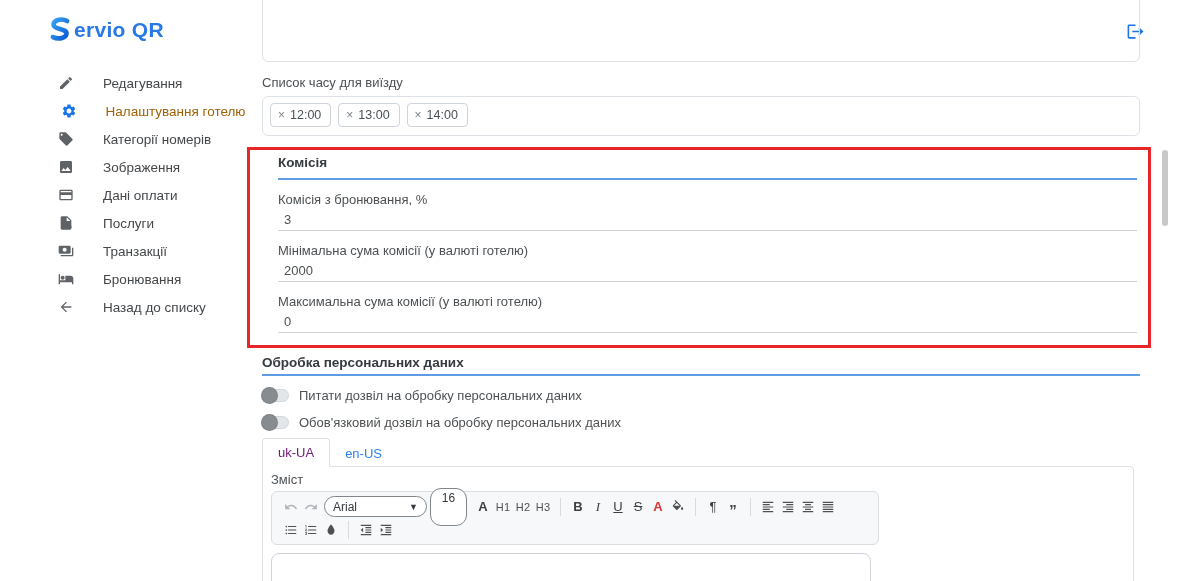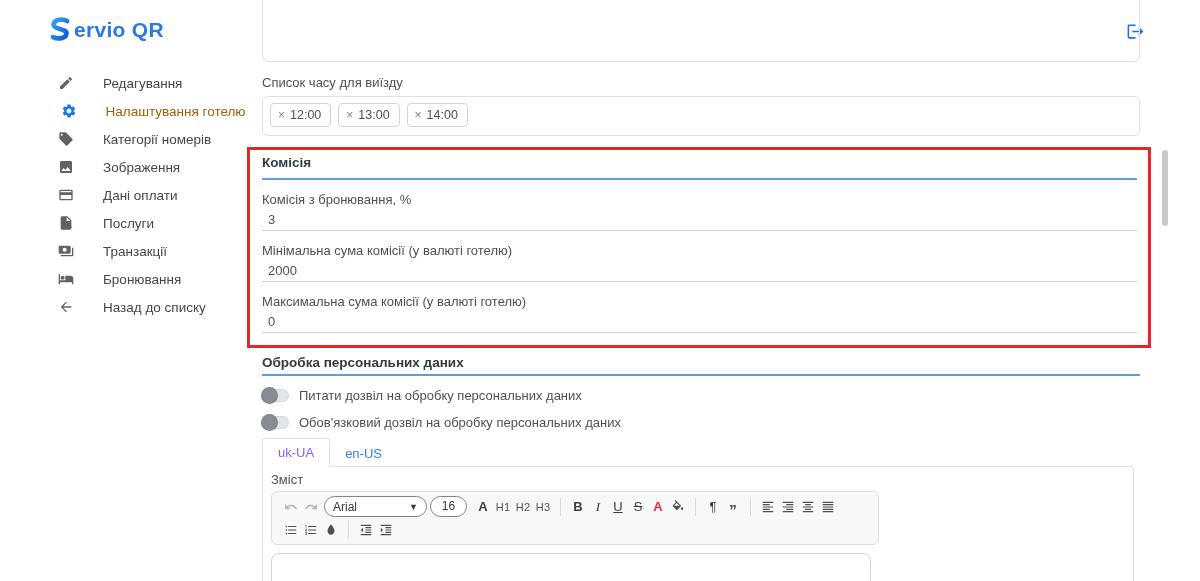--- a/index.html
+++ b/index.html
@@ -24,40 +24,40 @@
   
   .main { position:absolute; left:262px; top:0; width:878px; }
   .partial-input { margin-top:-30px; height:92px; border:1px solid #dee2e6; border-radius:6px; }
   .field-label { margin-top:14px; font-size:13px; color:#4d5154; line-height:13px; }
   .chips-box { margin-top:7px; height:40px; border:1px solid #dee2e6; border-radius:6px;
     padding:6px 7px; display:flex; gap:7px; align-items:flex-start; }
   .chip { display:flex; align-items:center; gap:5px; border:1px solid #ced4da; border-radius:4px;
     background:#fff; padding:4px 9px 4px 7px; font-size:12.5px; color:#495057; cursor:default; }
   .chip-x { color:#80868b; font-size:12px; cursor:pointer; line-height:10px; }
 
-  .highlight { margin:11px -11px 8px -15px; border:3px solid #e8262a; padding:4px 11px 12px 12px; }
+  .highlight { margin:11px -11px 8px -15px; border:3px solid #e8262a; padding:4px 11px 12px 28px; }
 
   .section-title { margin-top:8px; font-size:13.5px; font-weight:600; color:#343a40;
     padding-bottom:4px; border-bottom:2px solid #5e9ce6; line-height:14px; }
   .highlight .section-title { margin-top:2px; padding-bottom:8px; }
 
   .f-label { margin-top:13px; font-size:13px; color:#4d5154; line-height:13px; }
   .f-value { margin-top:7px; padding:0 0 4px 6px; font-size:13px; color:#4d5154; line-height:13px;
     border-bottom:1px solid #ced4da; cursor:text; }
 
   .toggle-row { margin-top:12px; display:flex; align-items:center; gap:10px; }
   .switch { position:relative; width:27px; height:13px; background:#e3e6e9; border:1px solid #d2d6da;
     border-radius:7px; cursor:pointer; flex:0 0 27px; }
   .knob { position:absolute; left:-1px; top:-2px; width:15px; height:15px; border-radius:50%;
     background:#878c91; box-shadow:0 0 0 1px #7d8287; }
   .toggle-label { font-size:13px; color:#4d5154; }
 
   .tabs { margin-top:8px; display:flex; align-items:flex-end; }
   .tab { font-size:13px; padding:6px 15px; cursor:pointer; }
-  .tab.active { color:#8b5cf6; border:1px solid #dee2e6; border-bottom:1px solid #fff;
+  .tab.active { color:#701a75; border:1px solid #dee2e6; border-bottom:1px solid #fff;
     border-radius:4px 4px 0 0; background:#fff; position:relative; z-index:2; }
   .tab.inactive { color:#2f80ed; }
   .tabpanel { margin-top:-1px; width:872px; height:123px; border:1px solid #dee2e6;
     border-radius:0 4px 4px 4px; padding:6px 8px 0; overflow:hidden; position:relative; z-index:1; }
 
   .editor-toolbar { margin-top:5px; width:608px; background:#f7f8f9; border:1px solid #dbdddf;
     border-radius:6px; padding:3px 9px; }
   .tb-row { display:flex; align-items:center; height:23px; }
   .tb-btn { display:flex; align-items:center; justify-content:center; min-width:20px; height:20px;
     padding:0 2px; cursor:pointer; color:#3c4043; font-size:13px; border-radius:3px; }
@@ -69,21 +69,21 @@
   .tb-b { font-weight:bold; }
   .tb-i { font-style:italic; font-family:"Liberation Serif", serif; }
   .tb-u { text-decoration:underline; }
   .tb-s { text-decoration:line-through; }
   .tb-red { color:#e03131; font-weight:bold; }
   .tb-q { font-weight:bold; font-size:15px; line-height:8px; padding-top:6px; }
   .font-pill { display:flex; align-items:center; justify-content:space-between; width:103px; height:21px;
     border:1.5px solid #80868b; border-radius:11px; padding:0 8px; background:#fff; cursor:pointer;
     font-size:12px; color:#343a40; margin:0 3px; }
   .font-pill .chev { font-size:9px; color:#343a40; }
-  .size-pill { width:37px; height:21px; border:1.5px solid #80868b; border-radius:11px; background:#fff;
+  .size-pill { width:37px; height:38px; border:1.5px solid #80868b; border-radius:11px; background:#fff;
     text-align:center; font-size:12px; color:#343a40; line-height:18px; cursor:text; margin-right:6px; }
   .editor-area { margin-top:8px; width:600px; height:70px; border:1px solid #ced4da;
     border-radius:8px; background:#fff; cursor:text; }
 
   .footer { position:absolute; bottom:7px; left:0; width:1200px; text-align:center;
     font-size:12px; color:#9aa0a6; }
   .scrollbar { position:absolute; left:1162px; top:150px; width:6px; height:76px;
     background:#c6c8ca; border-radius:3px; cursor:pointer; }
 </style>
 </head>

